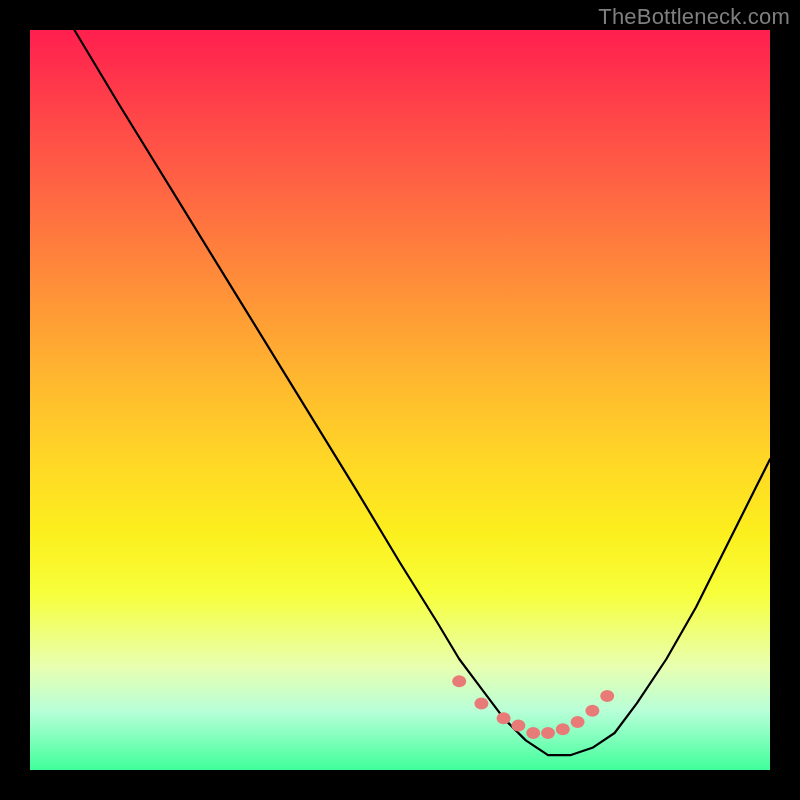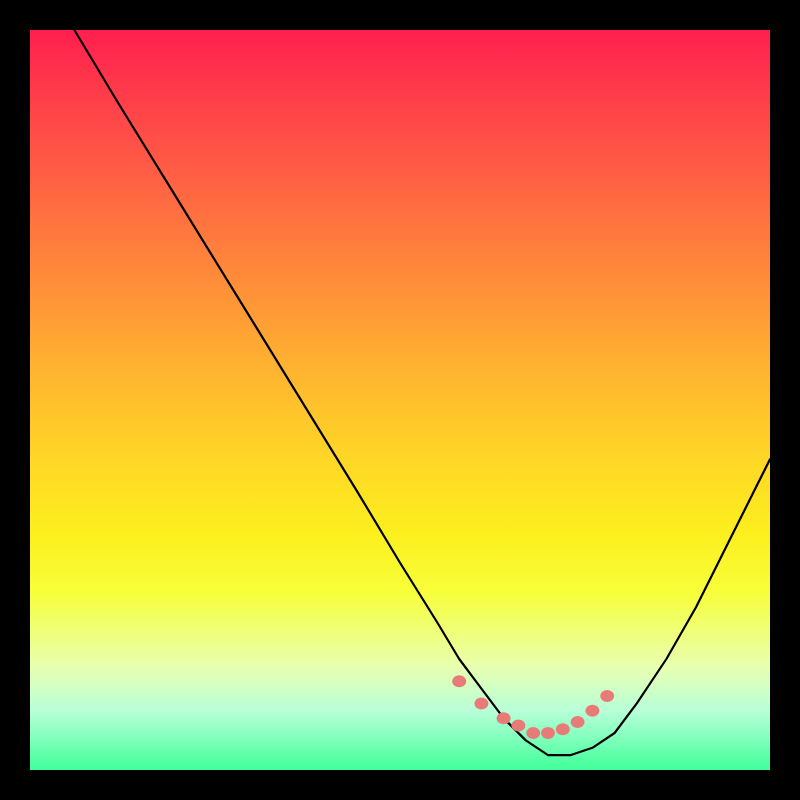--- a/index.html
+++ b/index.html
@@ -67,20 +67,21 @@
   }
   .marker {
     fill: #e87b78;
     stroke: none;
   }
 </style>
 </head>
 <body>
 
 <div class="frame">
+  <div class="watermark">TheBottleneck.com</div>
 
   <div class="plot-area">
     <svg viewBox="0 0 740 740">
       <path id="curve-path" class="curve-main" d="M0.0 -111.0 L44.4 0.0 L88.8 74.0 L148.0 170.2 L207.2 266.4 L266.4 362.6 L325.6 458.8 L370.0 532.8 L407.0 592.0 L429.2 629.0 L451.4 658.6 L473.6 688.2 L495.8 710.4 L518.0 725.2 L540.2 725.2 L562.4 717.8 L584.6 703.0 L606.8 673.4 L636.4 629.0 L666.0 577.2 L695.6 518.0 L725.2 458.8 L740.0 429.2"></path>
       <g id="markers-group">
           <ellipse cx="429.2" cy="651.2" rx="7" ry="6" class="marker"></ellipse>
           <ellipse cx="451.4" cy="673.4" rx="7" ry="6" class="marker"></ellipse>
           <ellipse cx="473.6" cy="688.2" rx="7" ry="6" class="marker"></ellipse>
           <ellipse cx="488.4" cy="695.6" rx="7" ry="6" class="marker"></ellipse>
           <ellipse cx="503.2" cy="703.0" rx="7" ry="6" class="marker"></ellipse>

